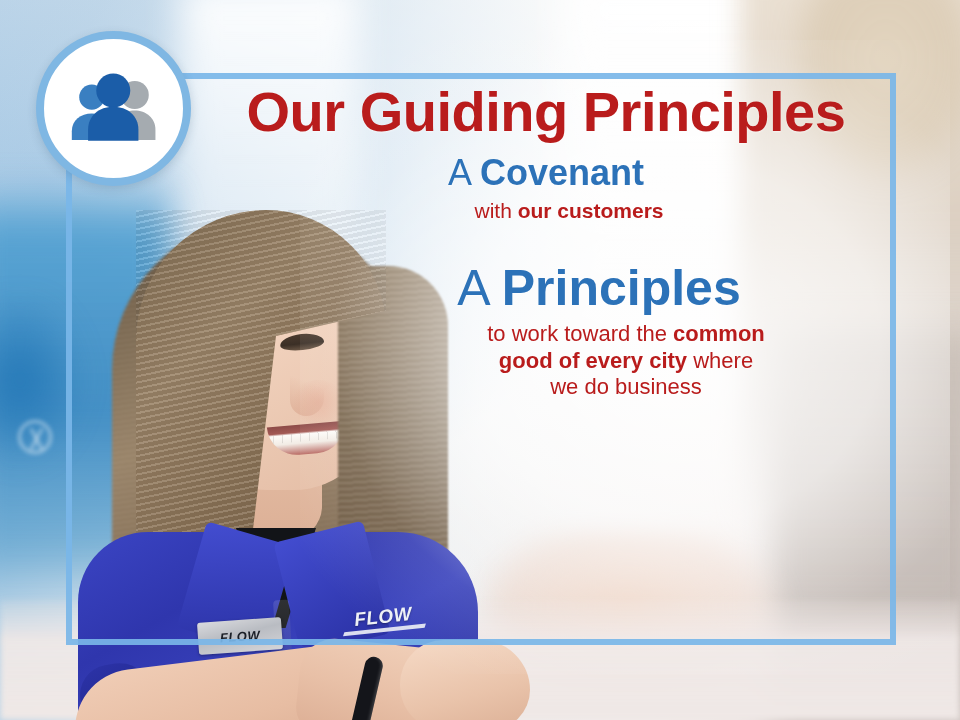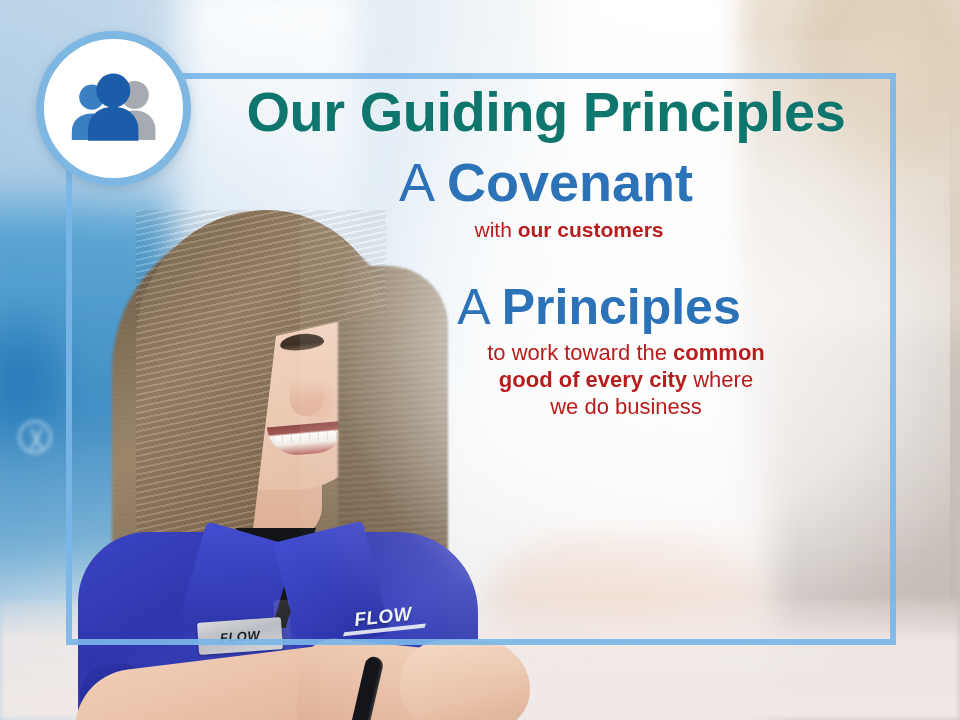--- a/index.html
+++ b/index.html
@@ -348,21 +348,21 @@
     left: 196px; top: 84px;
     width: 700px;
     text-align: center;
     color: #2c72b8;
   }
   .title {
     font-size: 56px;
     font-weight: 700;
     line-height: 1;
     letter-spacing: -0.5px;
-    color: #0f766e;
+    color: #b91c1c;
     margin: 0 0 14px 0;
     text-shadow: 0 1px 2px rgba(255,255,255,0.55);
   }
   .principle { margin: 0; }
   .p-head {
     font-size: 44px;
     line-height: 1.06;
     margin: 0;
     color: #2c72b8;
     text-shadow: 0 1px 2px rgba(255,255,255,0.55);
@@ -373,21 +373,21 @@
     font-size: 22px;
     line-height: 1.22;
     font-weight: 400;
     margin: 6px 0 0 0;
     color: #b91c1c;
     text-shadow: 0 1px 2px rgba(255,255,255,0.5);
   }
   .p-sub b { font-weight: 700; }
 
   .principle.p1 { margin-top: 10px; }
-  .principle.p1 .p-head { font-size: 54px; }
+  .principle.p1 .p-head { font-size: 36px; }
   .principle.p1 .p-sub { font-size: 21px; padding-left: 46px; }
 
   .principle.p2 { margin-top: 36px; }
   .principle.p2 .p-head { font-size: 46px; padding-left: 42px; }
   .principle.p2 .p-sub  { font-size: 22px; padding-left: 110px; }
 
   .principle.p3 { margin-top: 38px; }
   .principle.p3 .p-head { font-size: 50px; padding-left: 106px; }
   .principle.p3 .p-sub  { font-size: 22px; padding-left: 160px; }
 </style>

